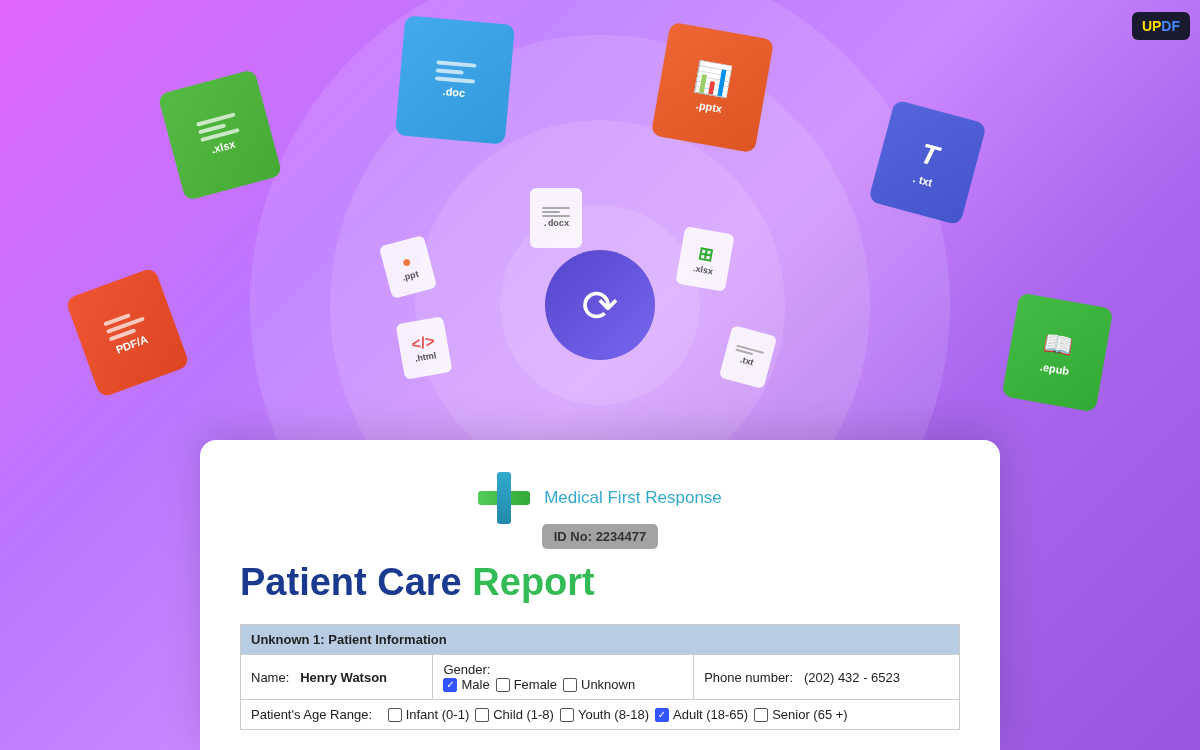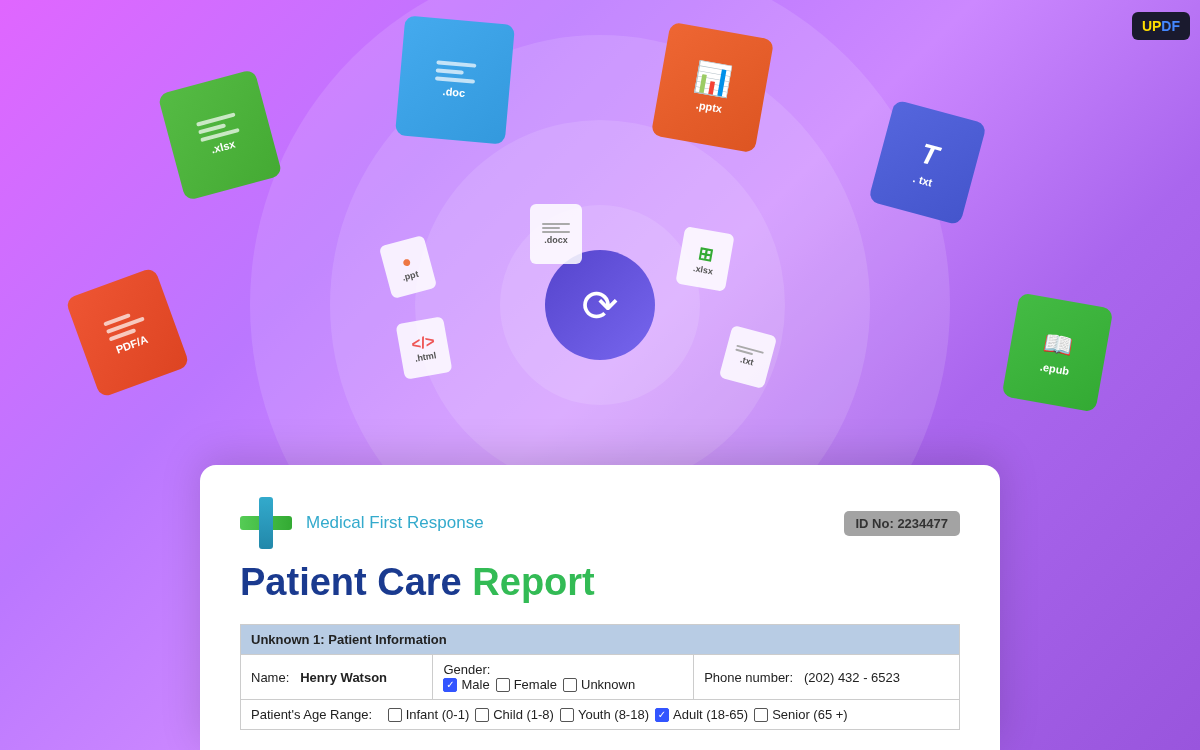--- a/index.html
+++ b/index.html
@@ -141,23 +141,24 @@
       top: 300px; left: 1010px;
       transform: rotate(10deg);
       font-size: 12px;
       border-radius: 10px;
     }
 
     
     .fi-docx-small {
       background: rgba(255,255,255,0.85);
       width: 52px; height: 60px;
-      top: 204px; left: 530px;
+      top: 188px; left: 530px;
       border-radius: 6px;
       color: #555;
+      font-family: Liberation Mono, monospace;
     }
     .fi-xlsx-small {
       background: rgba(255,255,255,0.85);
       width: 50px; height: 58px;
       top: 230px; left: 680px;
       border-radius: 6px;
       color: #555;
       transform: rotate(10deg);
     }
     .fi-html-small {
@@ -220,20 +221,21 @@
       padding: 32px 40px 20px;
       z-index: 30;
       box-shadow: 0 -8px 40px rgba(0,0,0,0.15);
     }
 
     .doc-header {
       display: flex;
       align-items: center;
       justify-content: space-between;
       margin-bottom: 12px;
+      flex-direction: column;
     }
     .doc-logo-section {
       display: flex;
       align-items: center;
       gap: 14px;
     }
 
     
     .med-logo {
       width: 52px;

